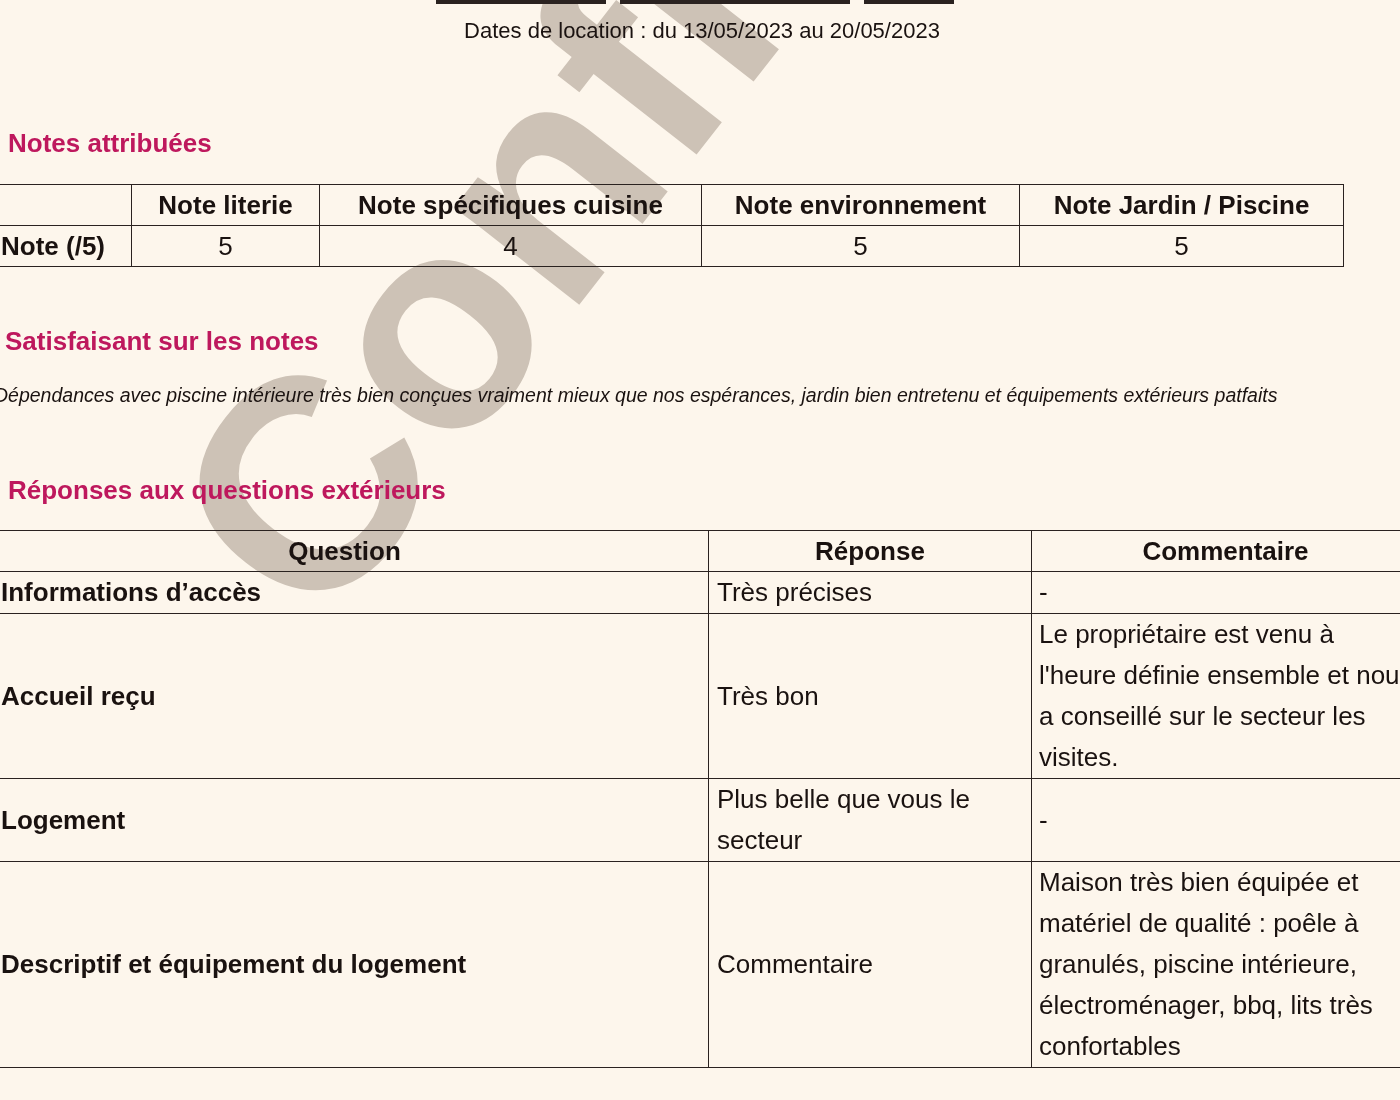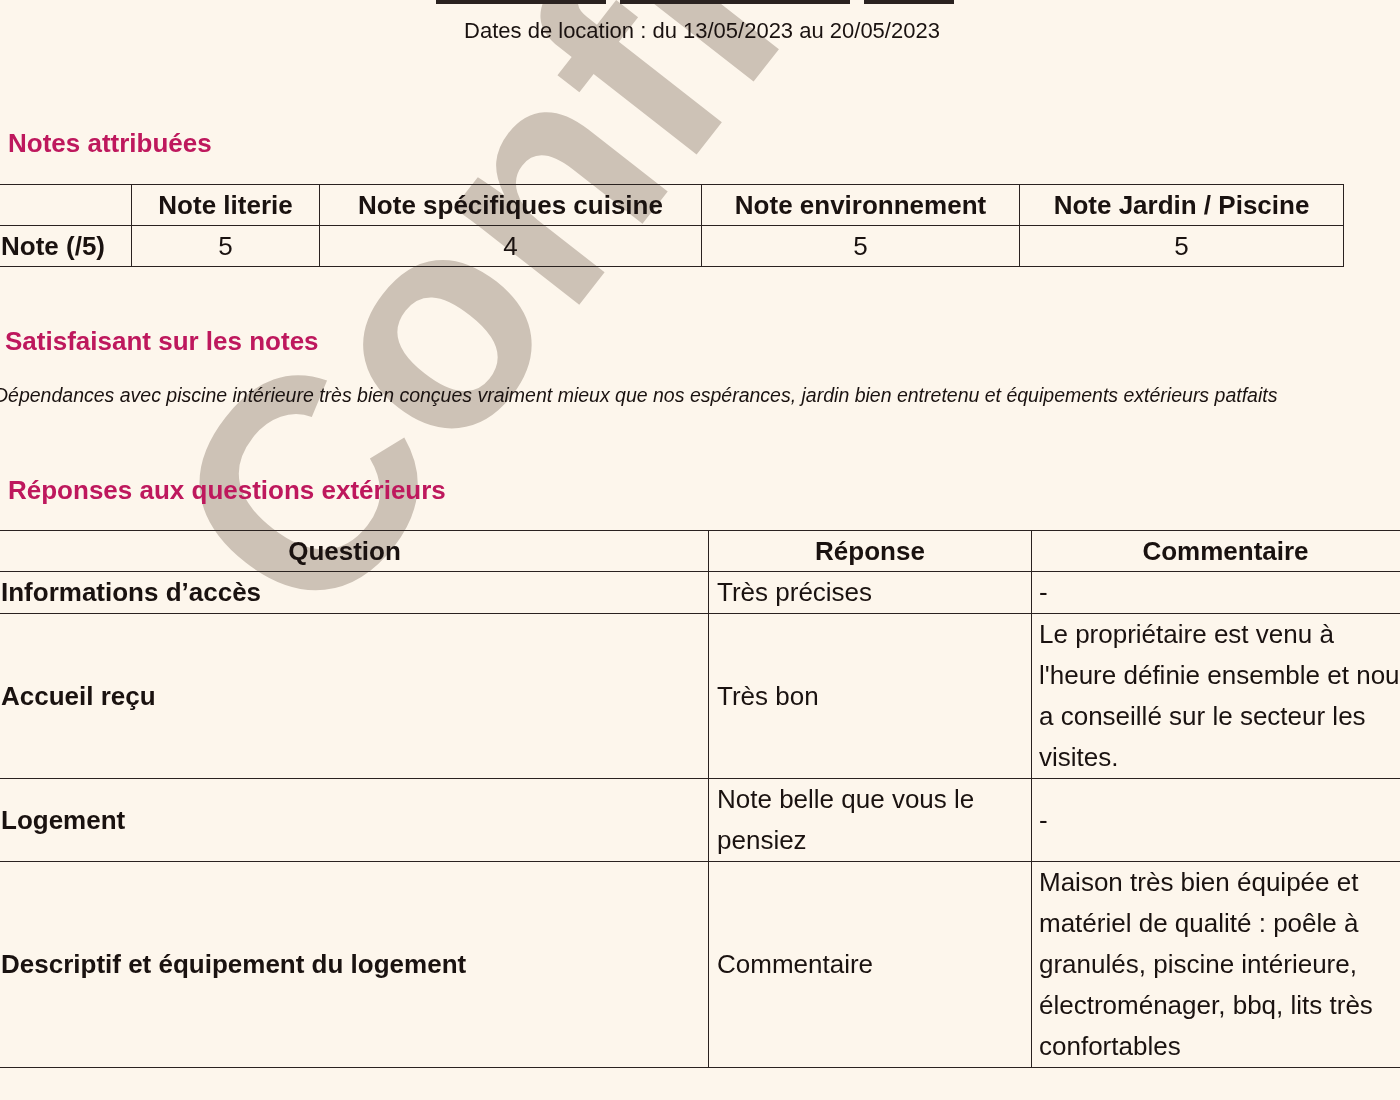--- a/index.html
+++ b/index.html
@@ -195,21 +195,21 @@
         <td class="r">Très précises</td>
         <td class="c">-</td>
       </tr>
       <tr style="height:163px;">
         <td class="q">Accueil reçu</td>
         <td class="r">Très bon</td>
         <td class="c">Le propriétaire est venu à l'heure définie ensemble et nous a conseillé sur le secteur les visites.</td>
       </tr>
       <tr style="height:83px;">
         <td class="q">Logement</td>
-        <td class="r">Note belle que vous le pensiez</td>
+        <td class="r">Plus belle que vous le secteur</td>
         <td class="c">-</td>
       </tr>
       <tr style="height:205px;">
         <td class="q">Descriptif et équipement du logement</td>
         <td class="r">Commentaire</td>
         <td class="c">Maison très bien équipée et matériel de qualité : poêle à granulés, piscine intérieure, électroménager, bbq, lits très confortables</td>
       </tr>
     </tbody>
       </table>
 

